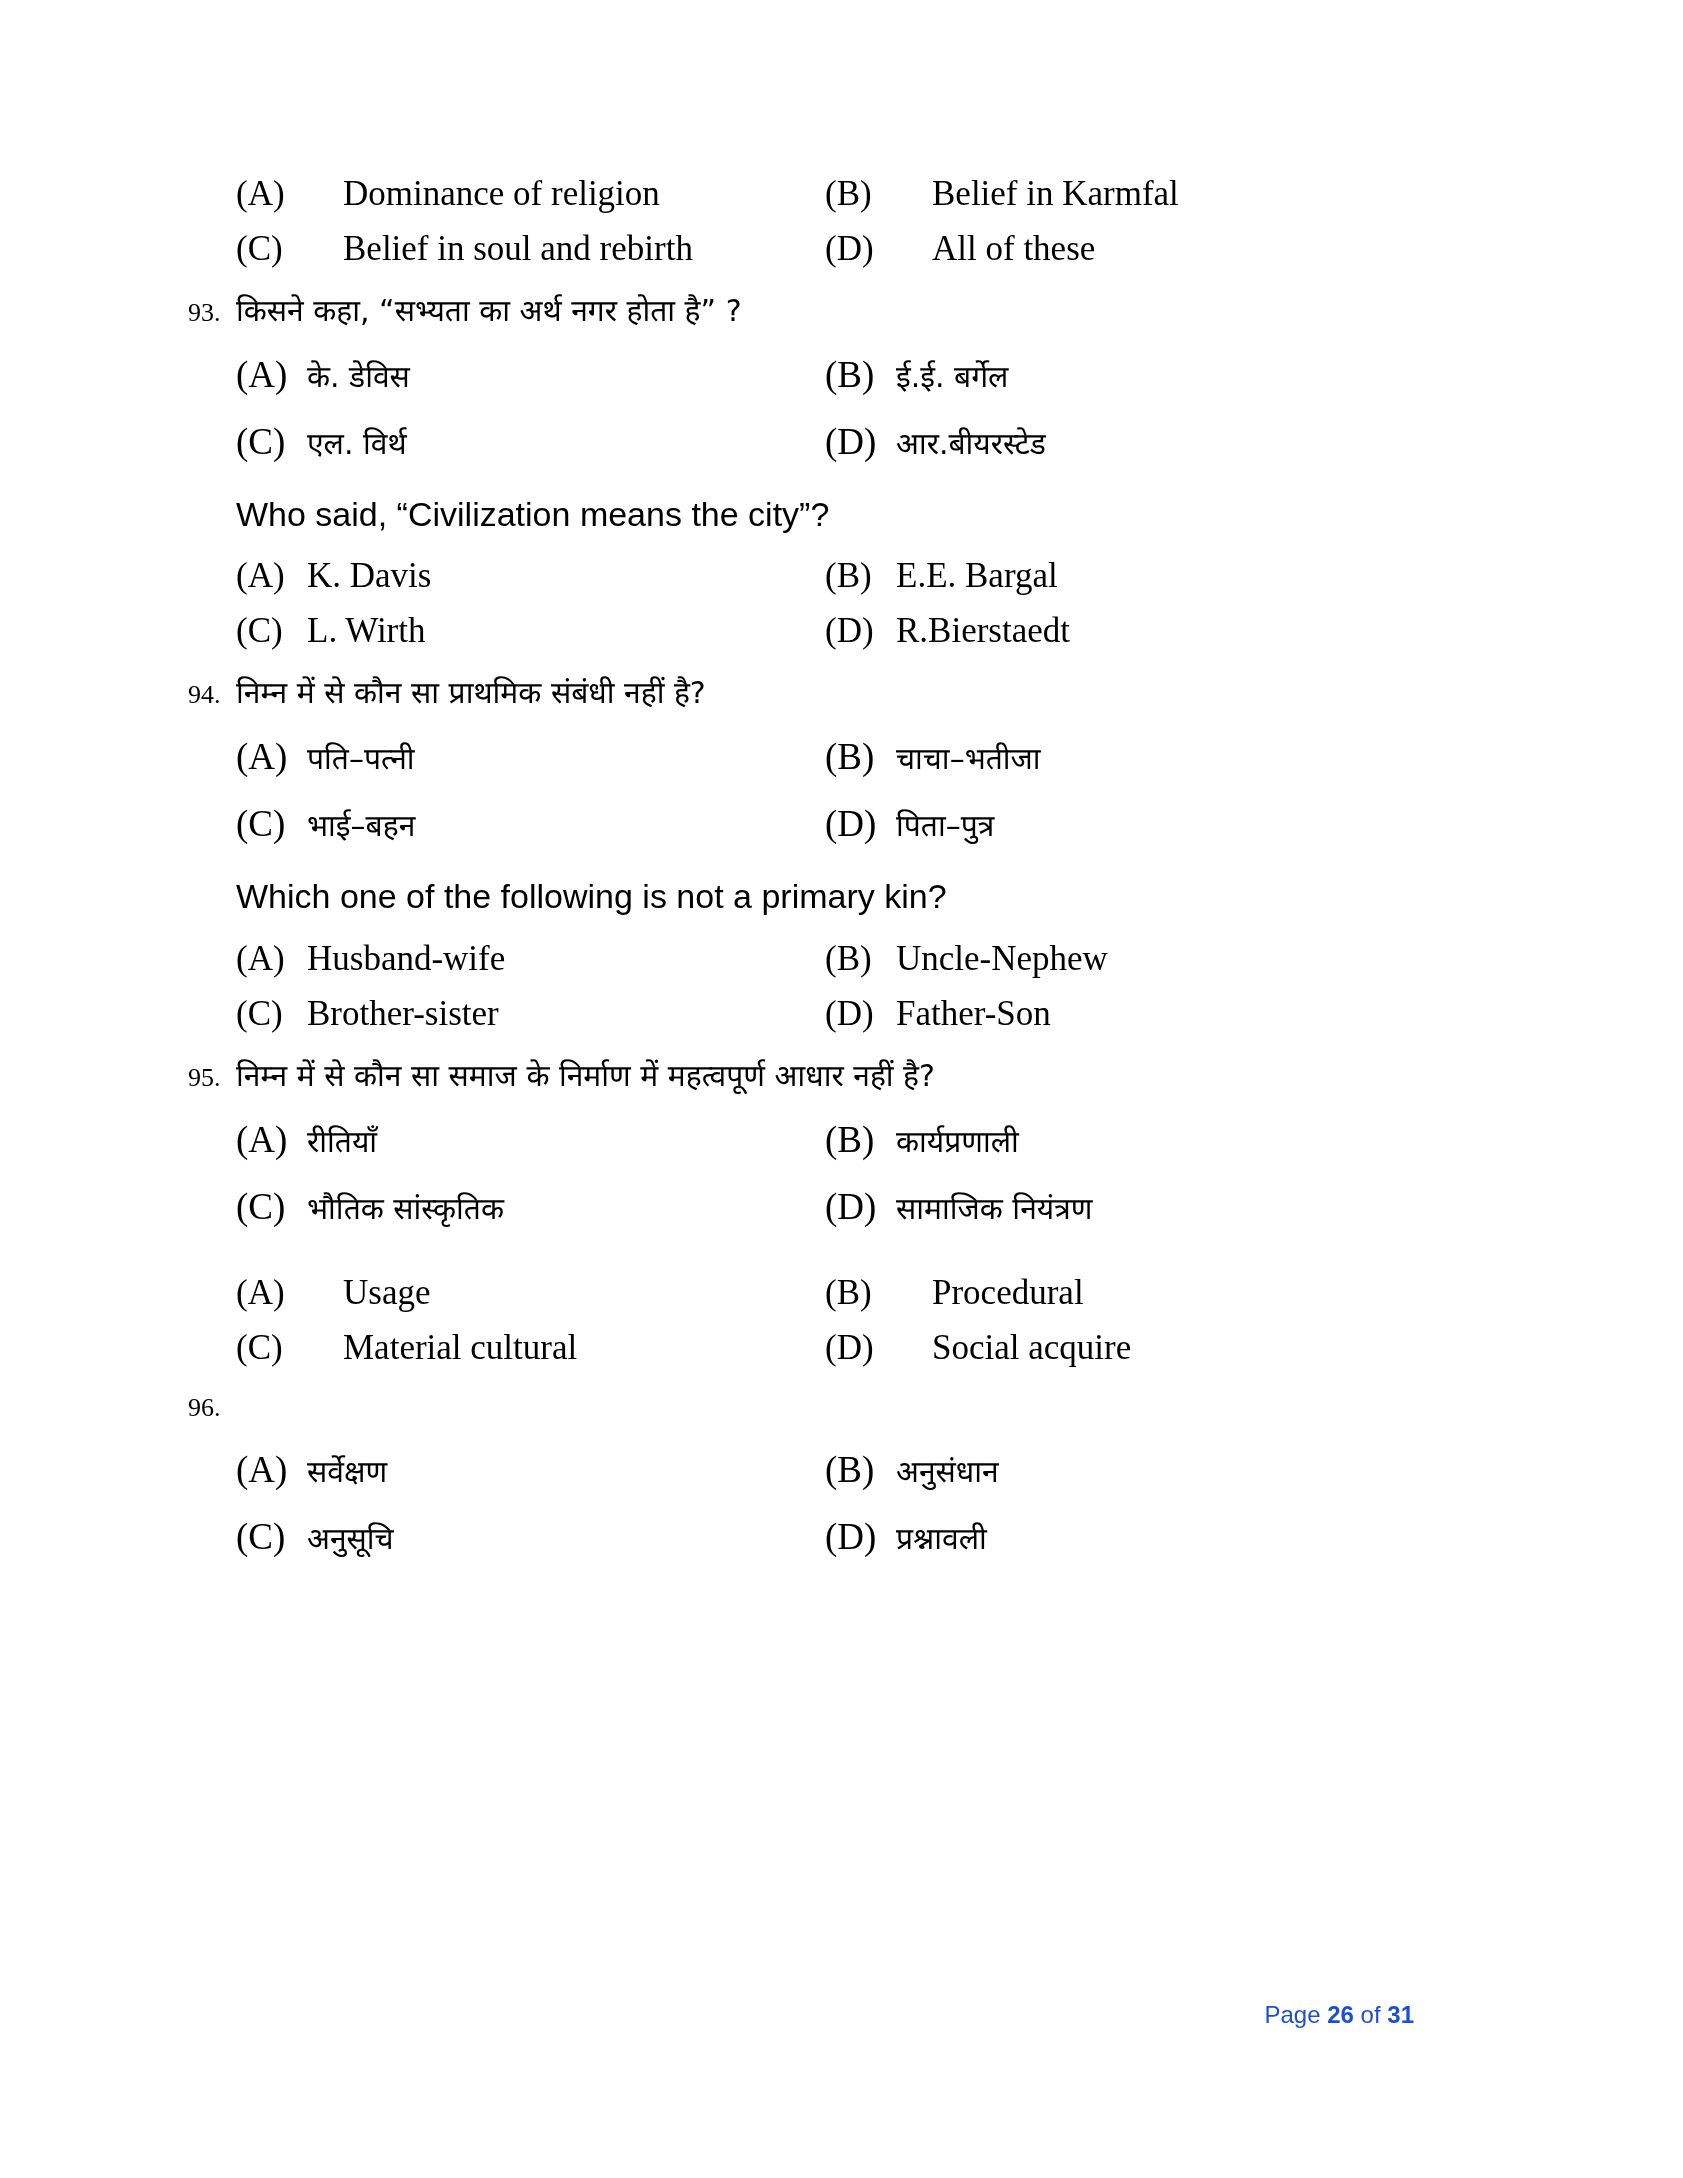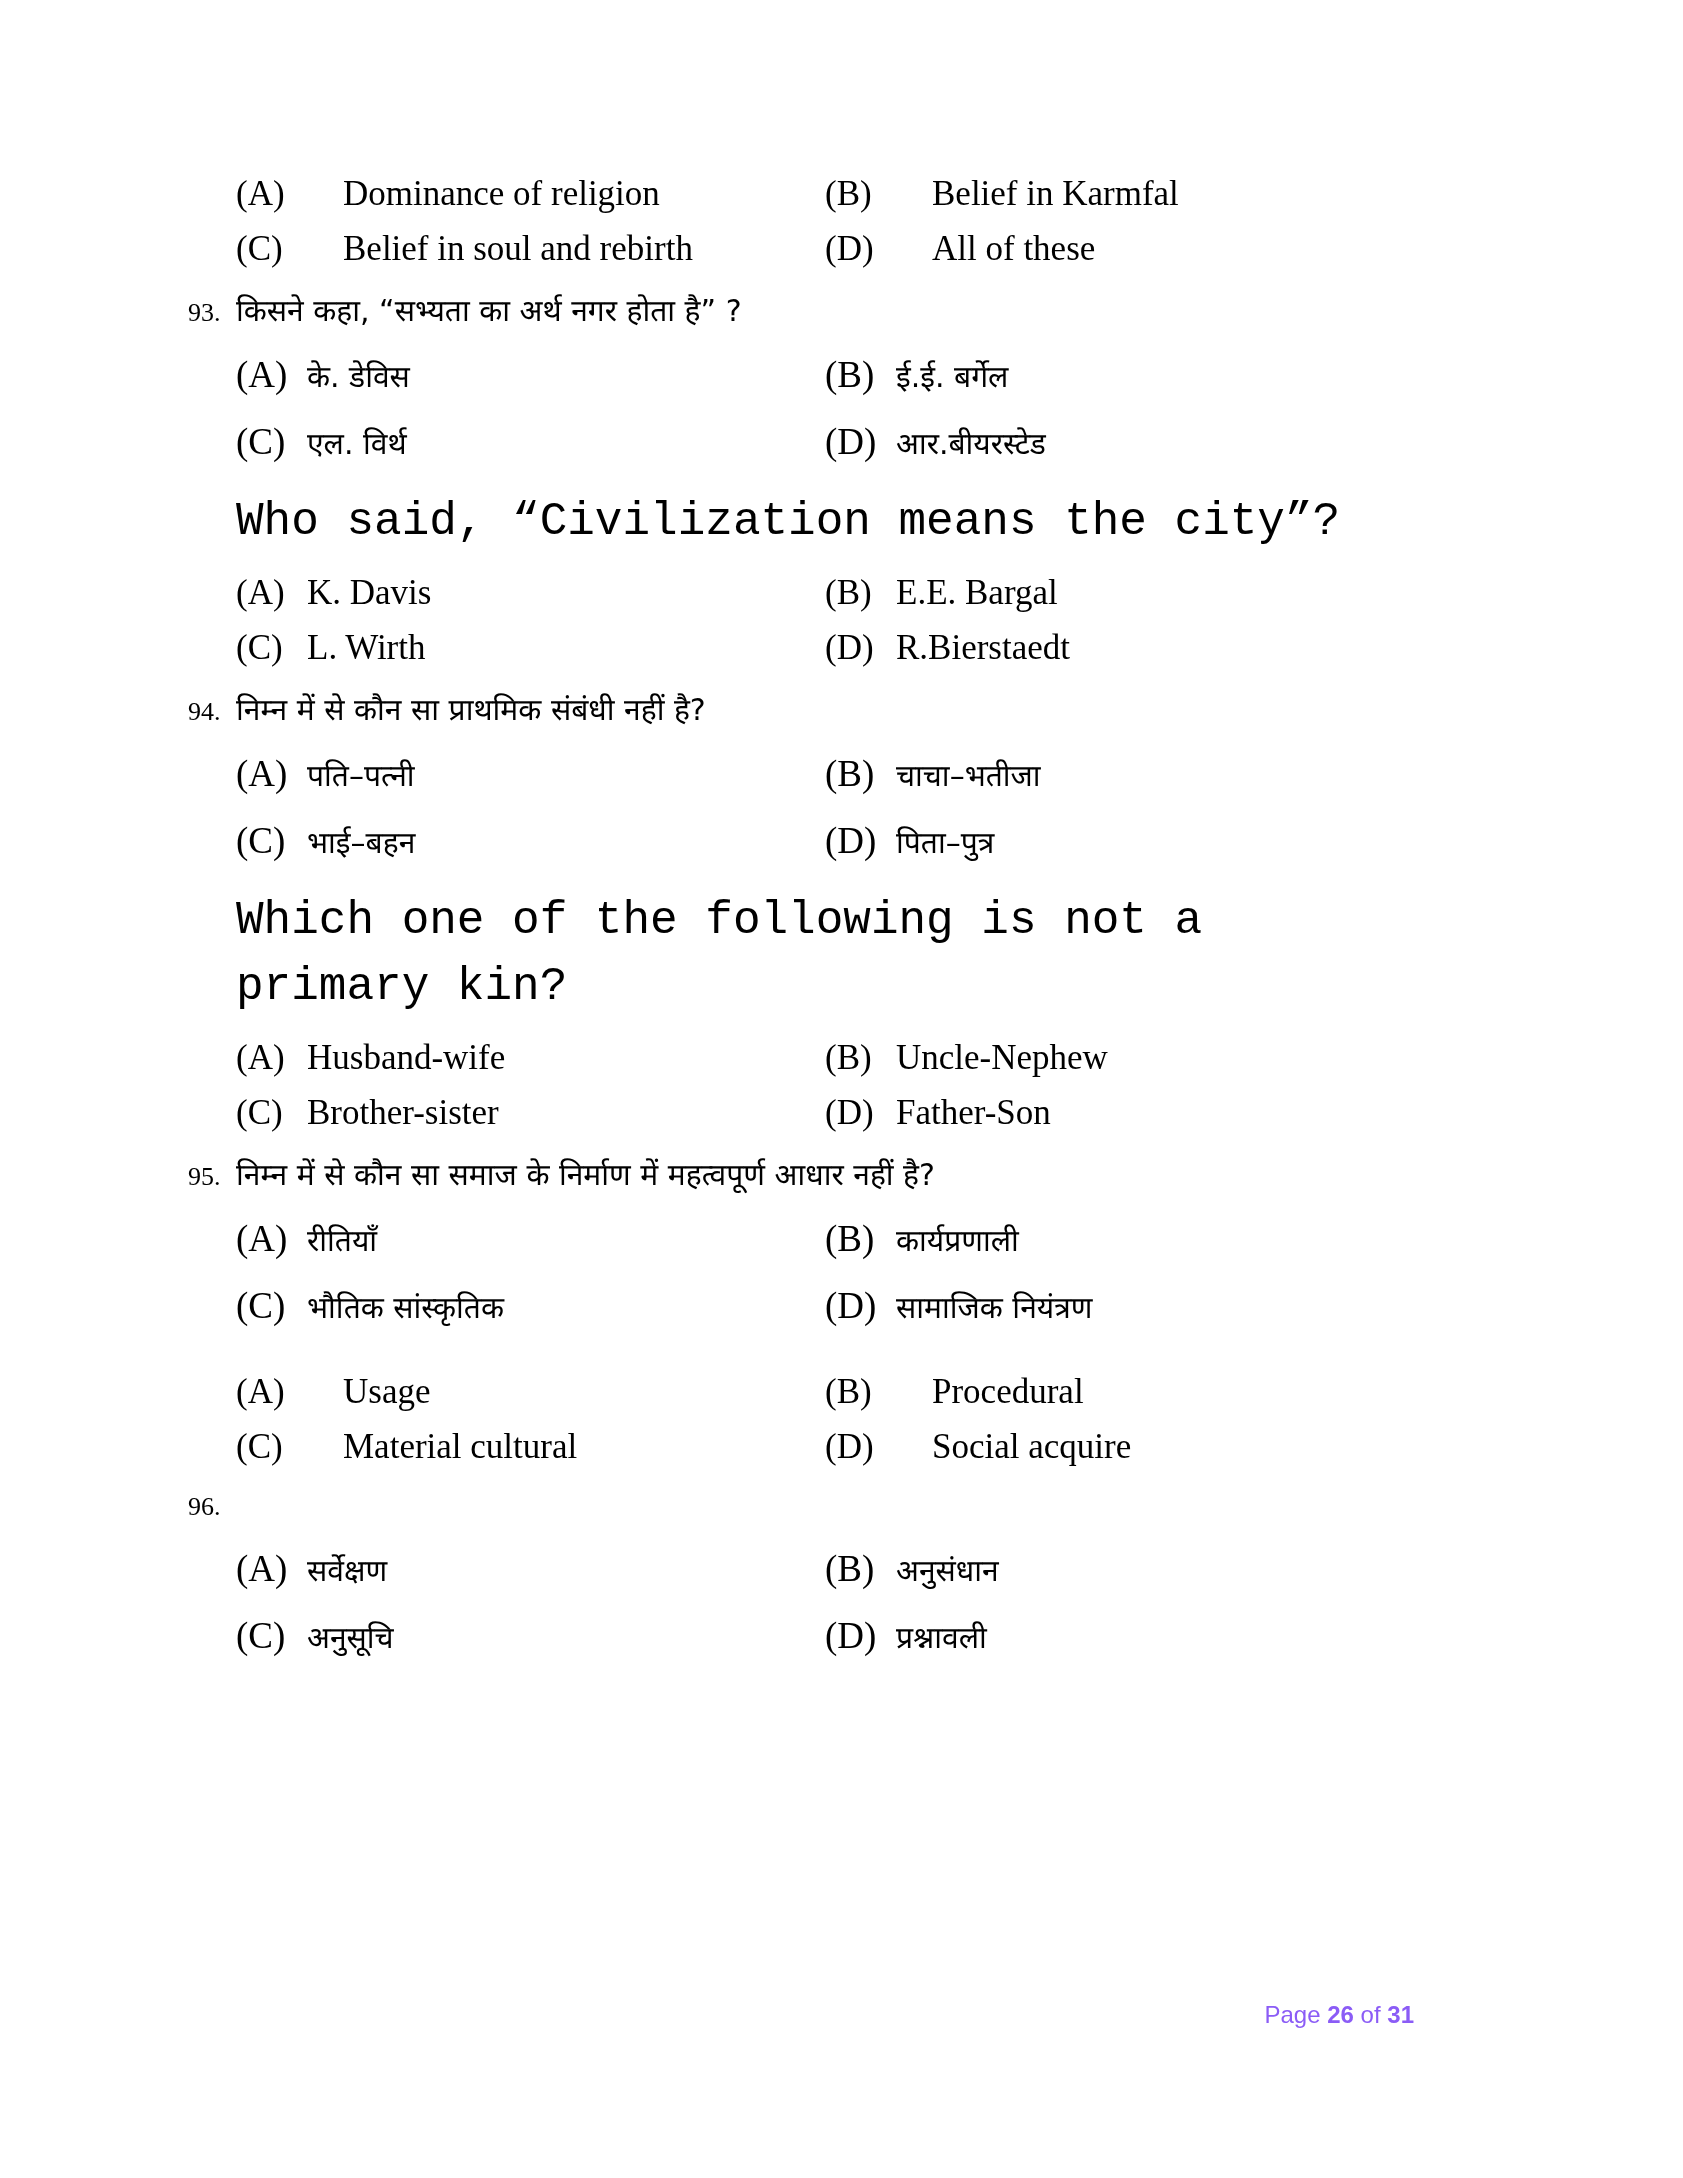--- a/index.html
+++ b/index.html
@@ -86,34 +86,34 @@
   }
   .qnum-hi {
     font-family: "Liberation Serif", "DejaVu Serif", serif;
     font-size: 26px;
     font-weight: normal;
   }
   .sp-sm  { height: 20px; }
   .sp-md  { height: 30px; }
 
   .para-en {
-    font-family: Liberation Mono, monospace;
-    font-size: 46px;
+    font-family: Liberation Sans, sans-serif;
+    font-size: 34px;
     line-height: 1.42;
     width: 1109px;
   }
 
   
   .footer {
     position: absolute;
     right: 269px;
     bottom: 149px;
     font-family: "Liberation Sans", "DejaVu Sans", sans-serif;
     font-size: 24px;
-    color: #8b5cf6;
+    color: #1d4ed8;
     white-space: nowrap;
   }
   .footer b { font-weight: bold; }
 </style>
 </head>
 <body>
 
 <div class="page">
   <div class="content">
 

